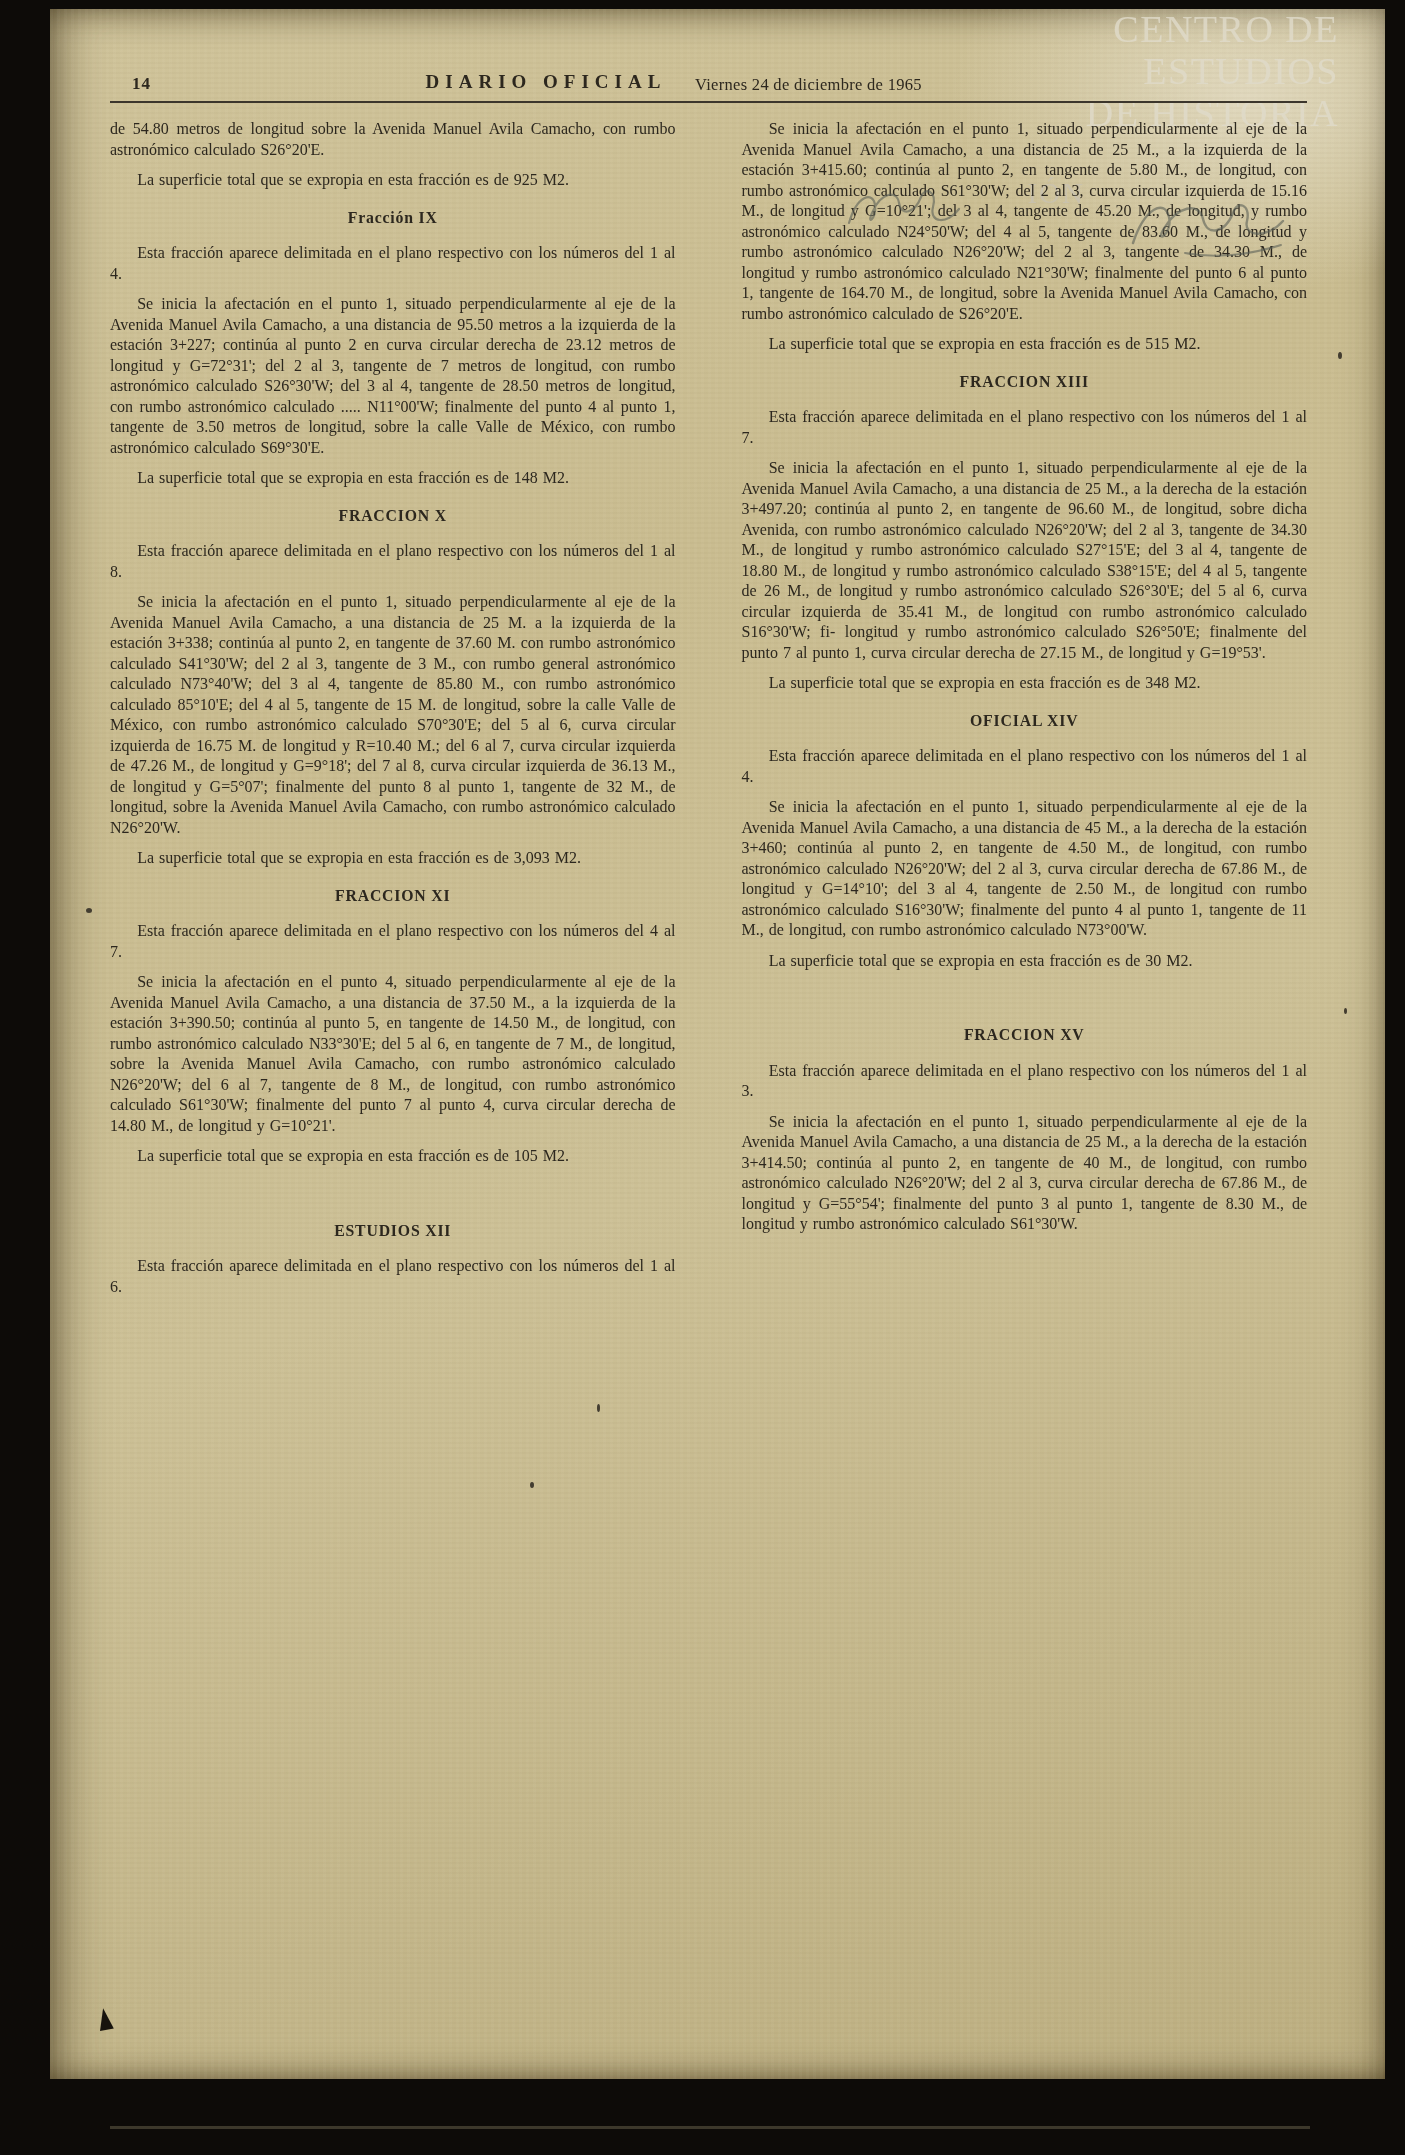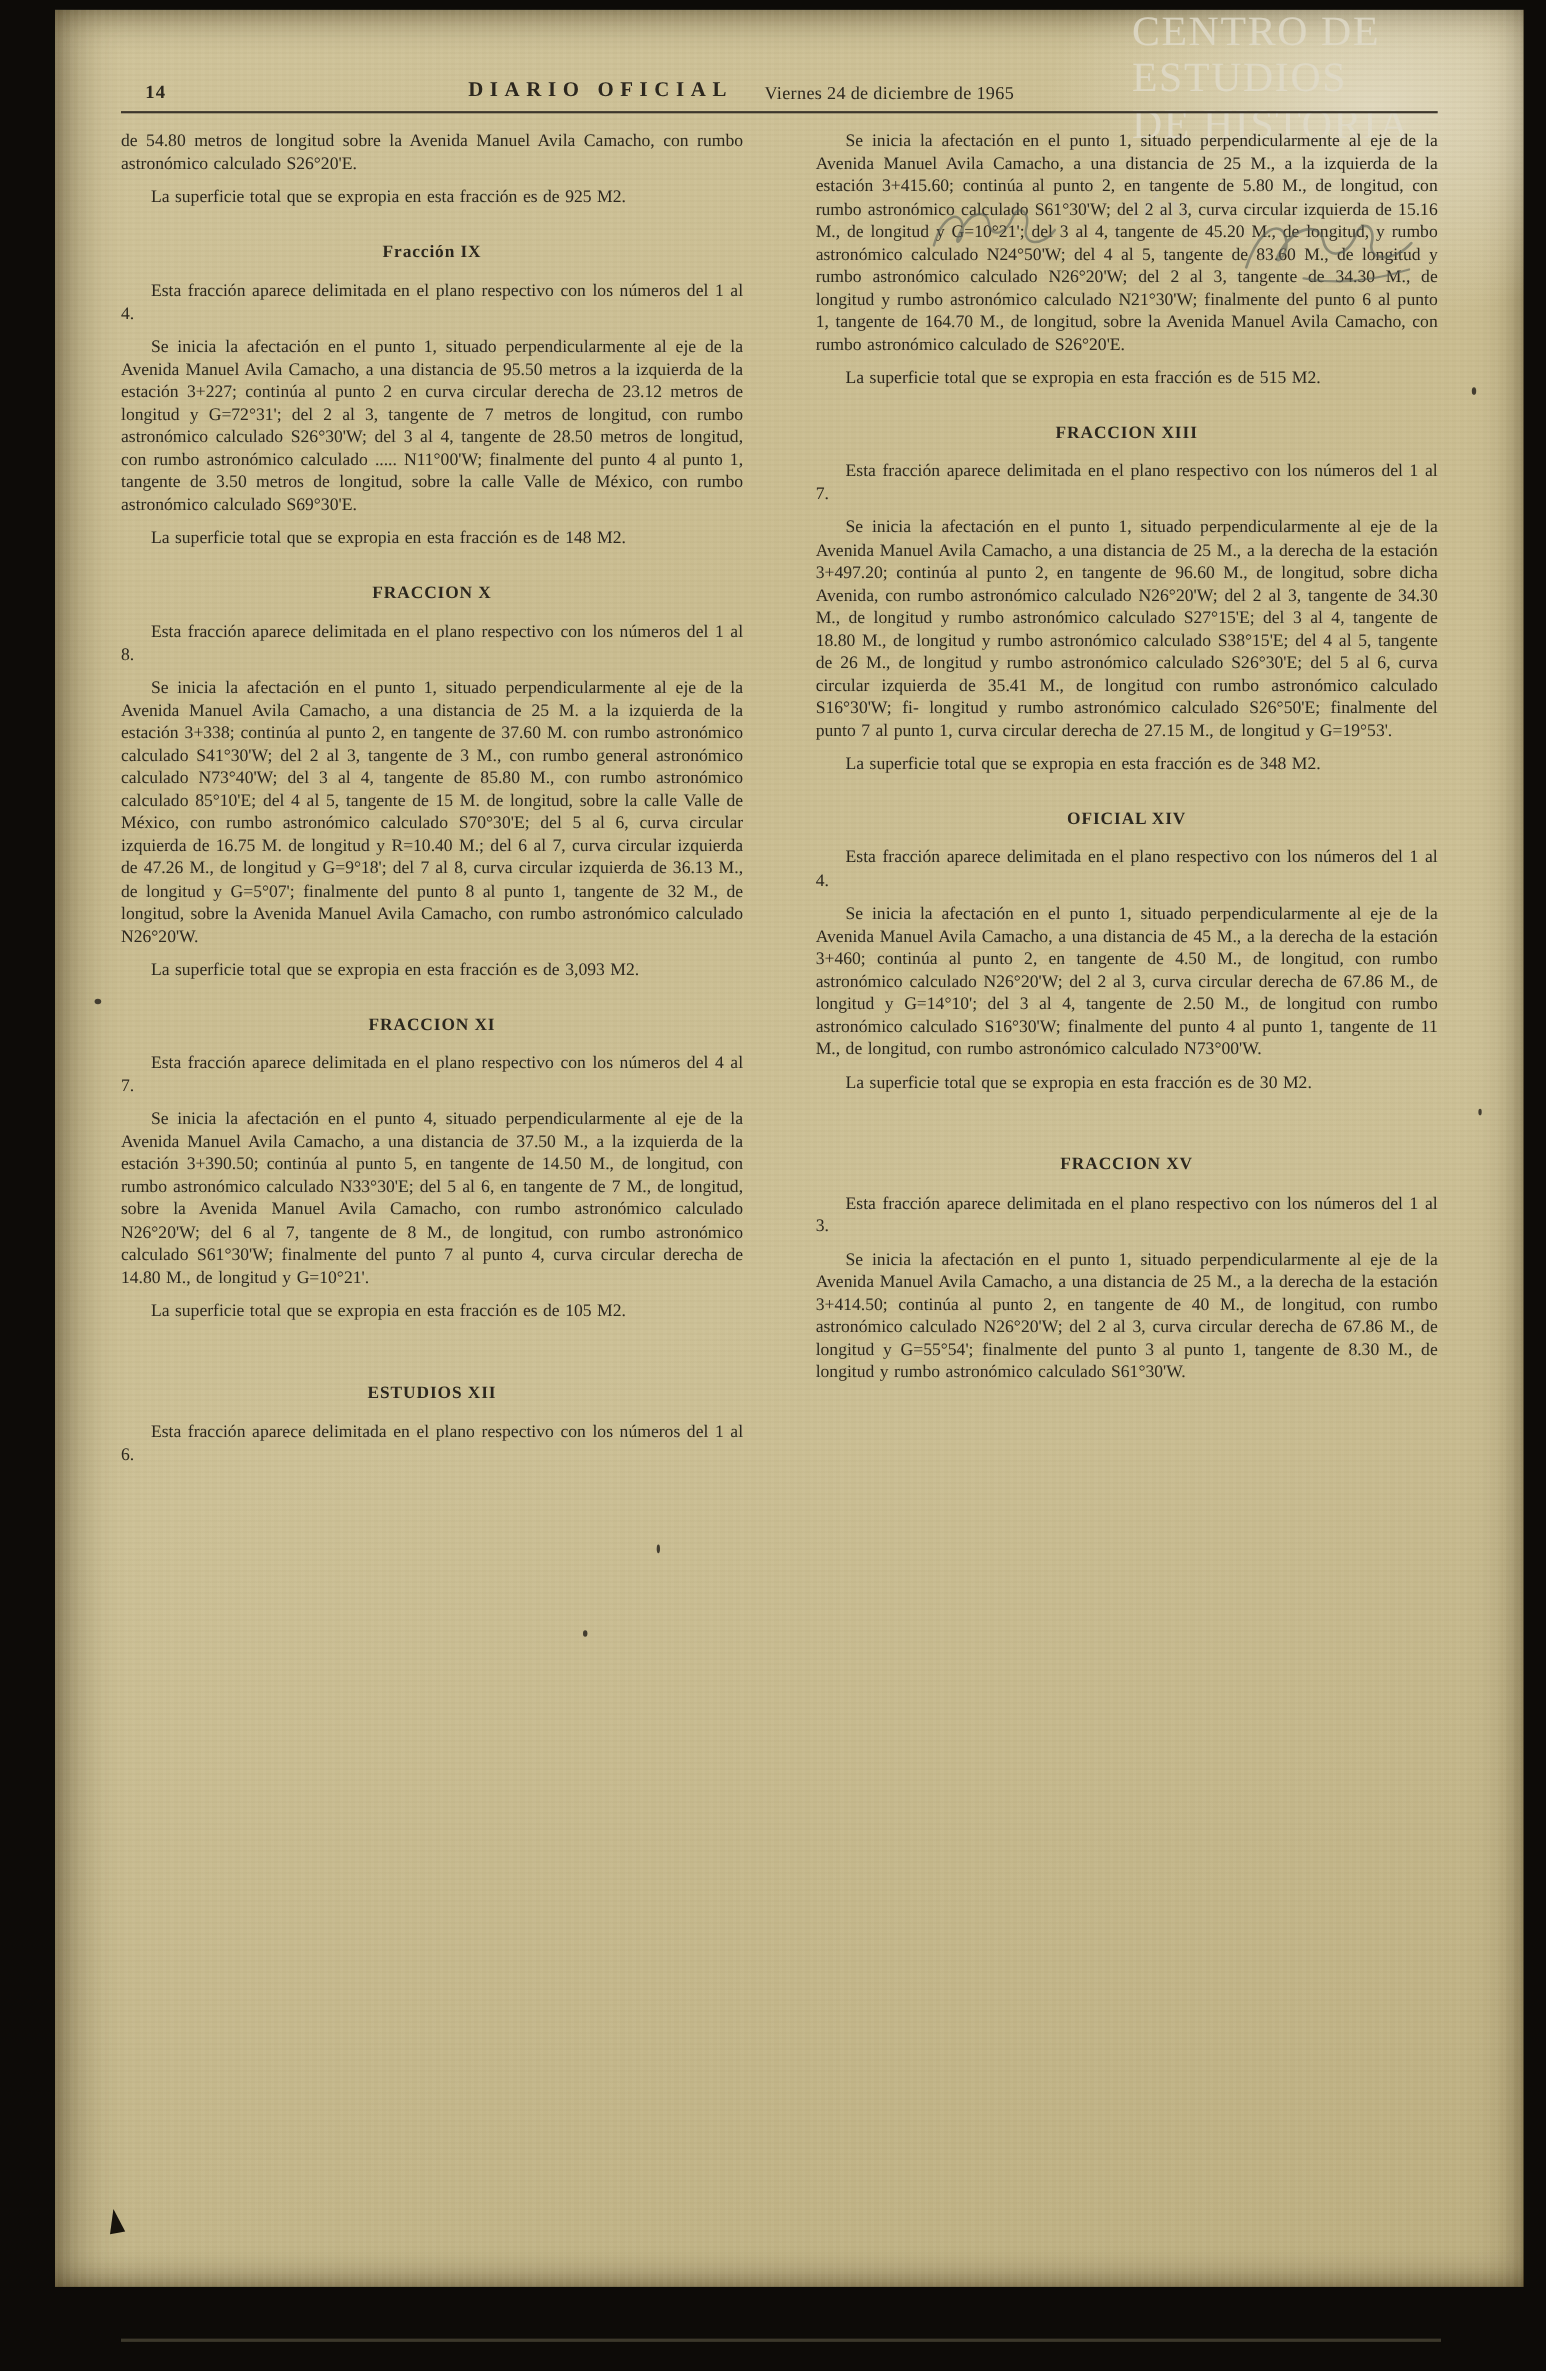--- a/index.html
+++ b/index.html
@@ -25,20 +25,21 @@
       repeating-linear-gradient(0deg, rgba(120,100,60,.04) 0 2px, transparent 2px 5px),
       repeating-linear-gradient(90deg, rgba(255,250,230,.035) 0 3px, transparent 3px 7px);
   }
   .light-patch {
     position: absolute; top: 0; right: 0; width: 430px; height: 280px;
     background: radial-gradient(ellipse at 68% 32%, rgba(238,233,218,.6), rgba(238,233,218,0) 72%);
     pointer-events: none;
   }
   .watermark {
     position: absolute; top: 0px; right: 46px; width: 310px;
+    text-align: right;
     font-size: 38px; line-height: 1.1; letter-spacing: 1.5px;
     color: #e0dbca; opacity: .82;
     z-index: 1; pointer-events: none;
   }
   .watermark-fragment {
     position: absolute; top: 168px; right: 300px;
     font-size: 29px; color: #c9c2b0; opacity: .85; letter-spacing: 2px;
     z-index: 1; pointer-events: none;
   }
   .handwriting { position: absolute; z-index: 4; opacity: .6; }
@@ -46,21 +47,21 @@
   .hw2 { left: 1075px; top: 182px; }
   .content { position: absolute; inset: 0; padding: 62px 78px 0 60px; color: #2c271e; z-index: 2; }
   .header { position: relative; height: 32px; border-bottom: 2px solid #3c362c; }
   .page-num { position: absolute; left: 22px; top: 3px; font-size: 17px; font-weight: bold; letter-spacing: 1px; }
   .masthead { position: absolute; left: 296px; width: 280px; top: 0; text-align: center; font-weight: bold; font-size: 19px; letter-spacing: 6px; white-space: nowrap; }
   .date { position: absolute; left: 585px; top: 4px; font-size: 16.5px; letter-spacing: .3px; white-space: nowrap; }
   .columns { display: flex; gap: 66px; margin-top: 16px; }
   .col { flex: 1; font-size: 16px; line-height: 20.5px; text-align: justify; }
   .para { margin: 0 0 10px; text-indent: 1.7em; word-spacing: 1px; }
   .para.no-indent { text-indent: 0; }
-  .heading { text-align: center; font-weight: bold; font-size: 15.8px; margin: 29px 0 15px; letter-spacing: .8px; text-indent: 0; }
+  .heading { text-align: center; font-weight: bold; font-size: 15.8px; margin: 17px 0 15px; letter-spacing: .8px; text-indent: 0; }
   .gap-before { margin-top: 54px; }
   .speck { position: absolute; background: #433d30; border-radius: 50%; z-index: 5; }
   .s1 { left: 86px;  top: 908px;  width: 6px; height: 5px; }
   .s2 { left: 1338px; top: 352px; width: 4px; height: 7px; }
   .s3 { left: 530px; top: 1482px; width: 4px; height: 6px; }
   .s4 { left: 1344px; top: 1008px; width: 3px; height: 6px; }
   .s5 { left: 597px; top: 1404px; width: 3px; height: 8px; }
   .ink-mark {
     position: absolute; left: 98px; top: 2008px; z-index: 6;
     width: 0; height: 0;

